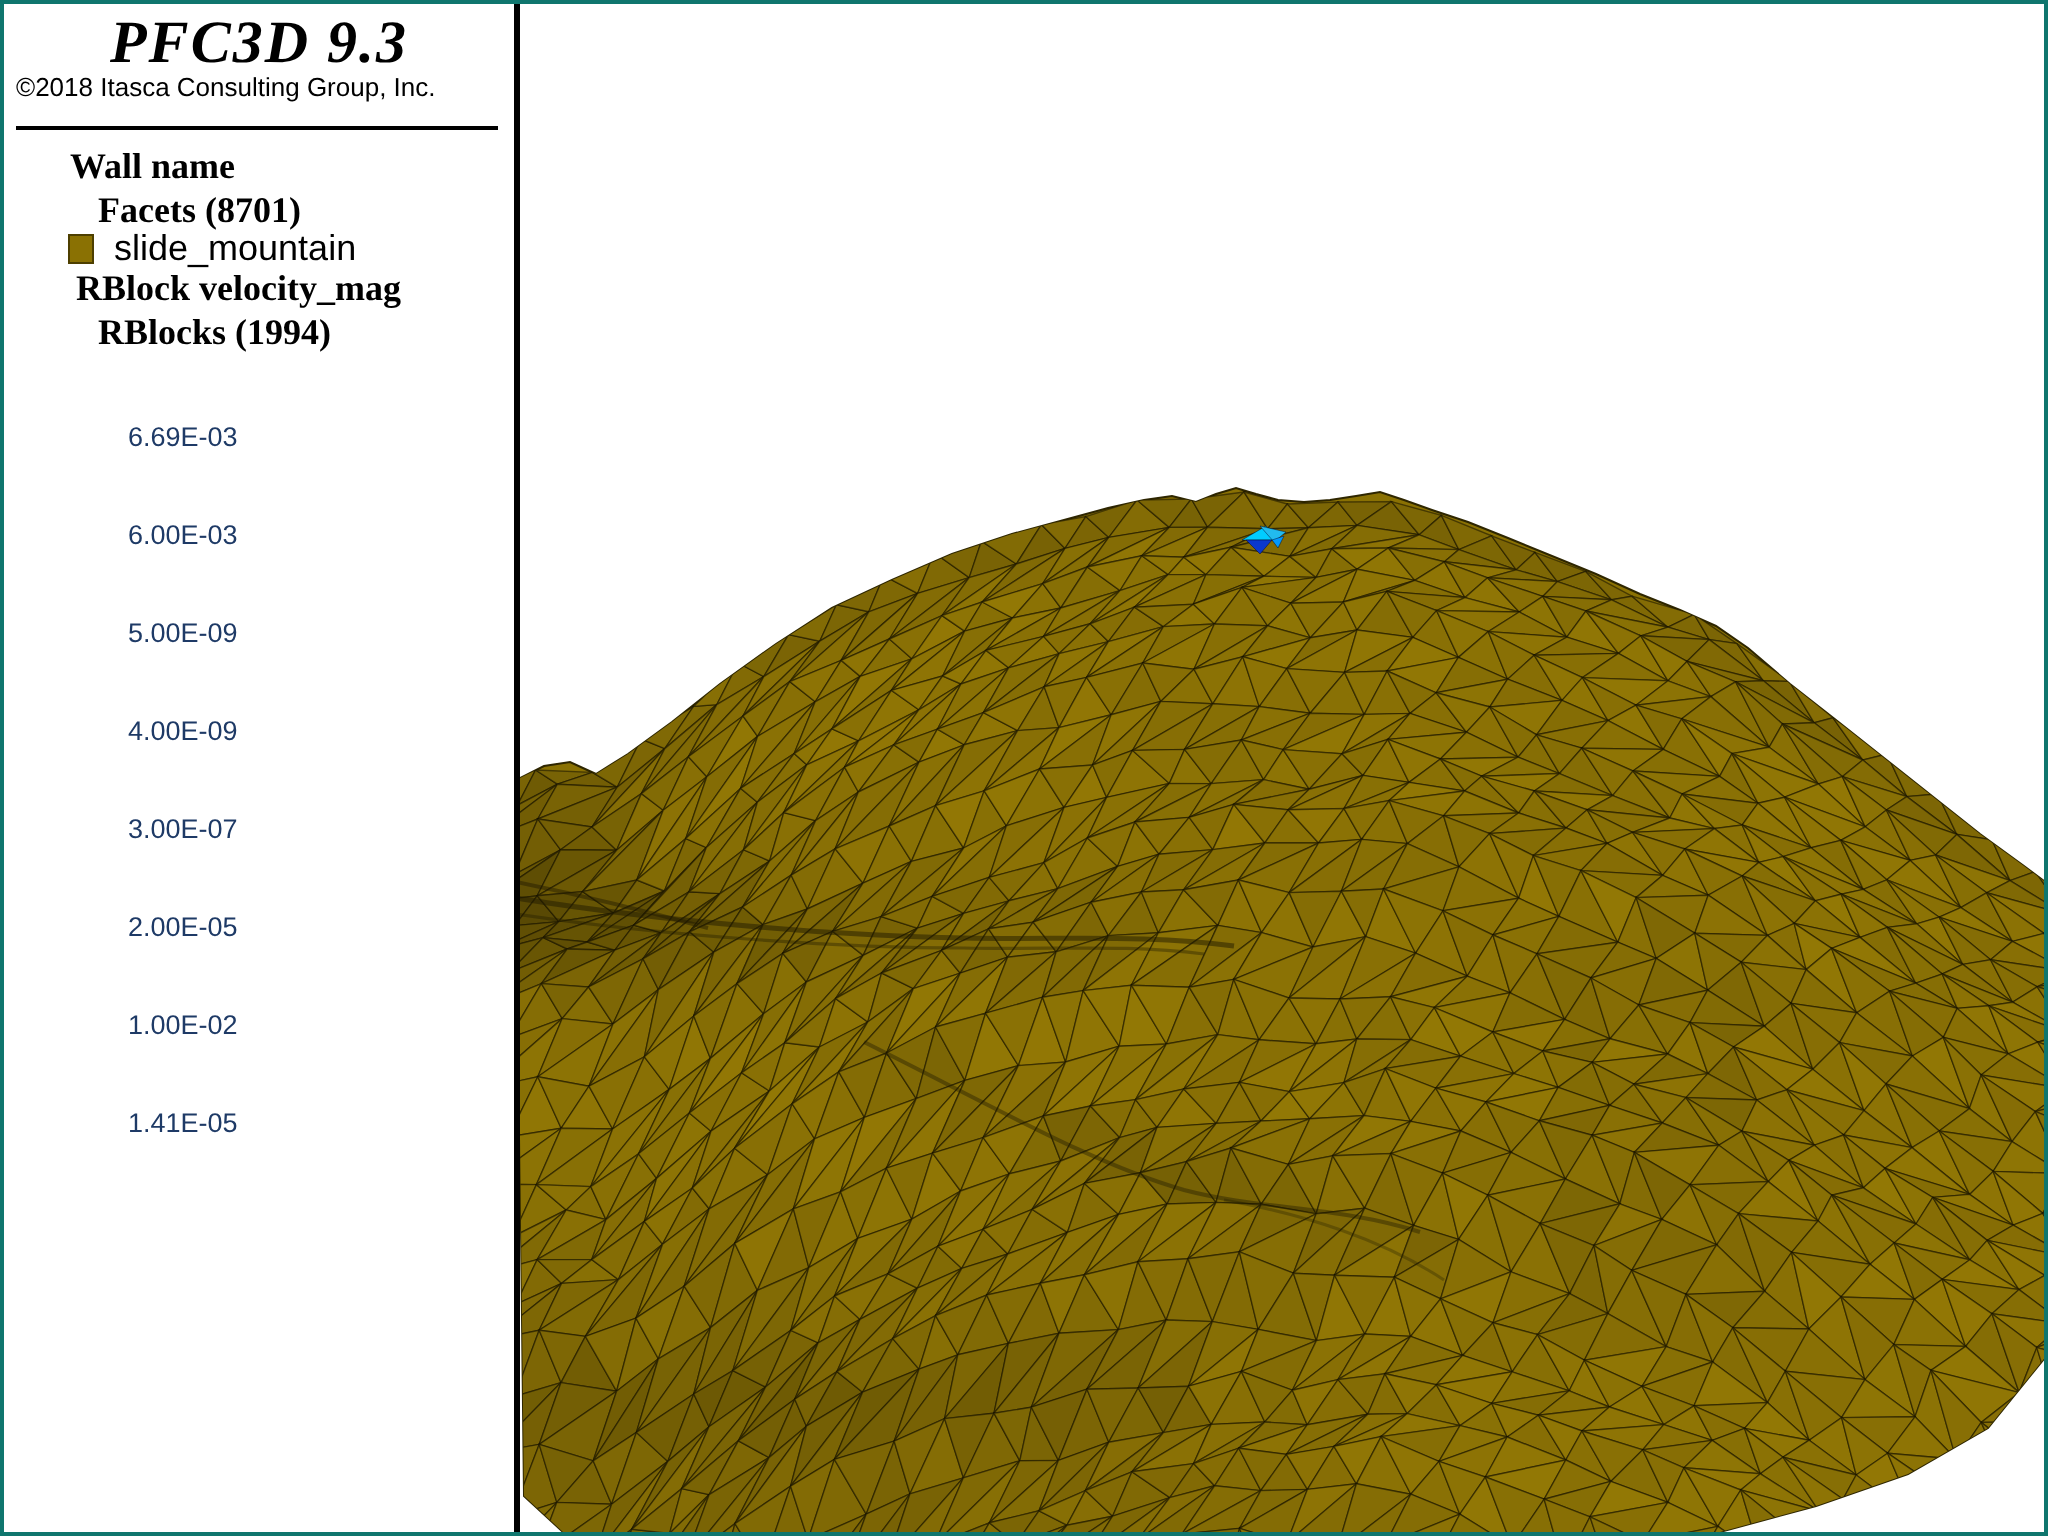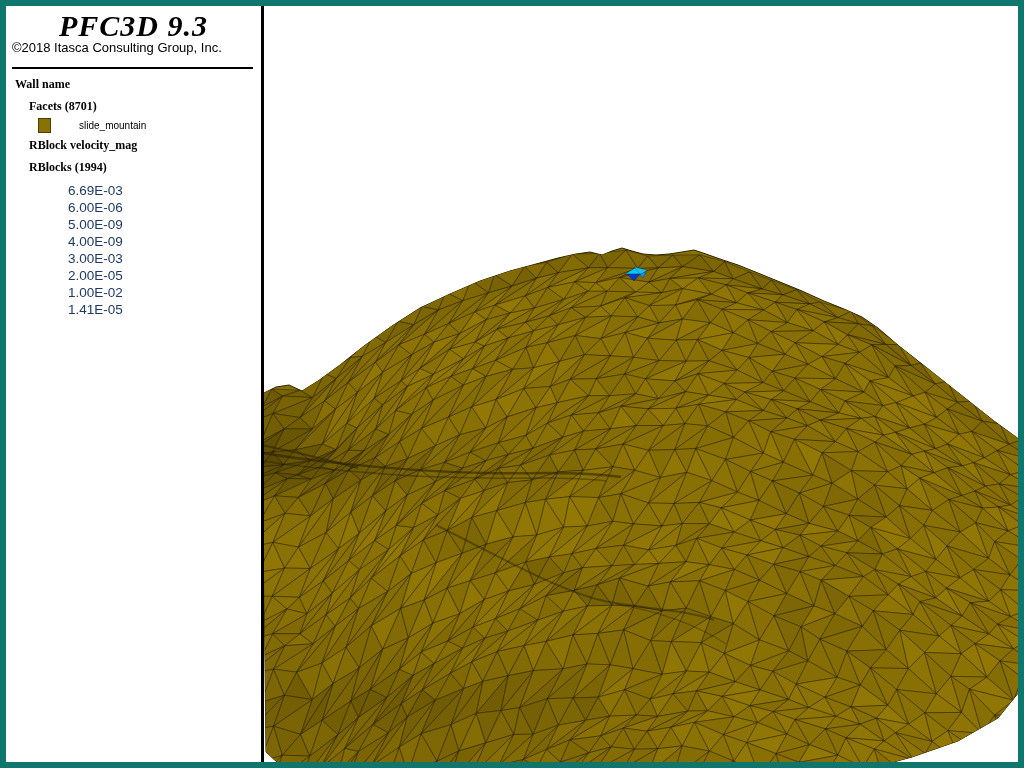--- a/index.html
+++ b/index.html
@@ -1,37 +1,37 @@
 <!DOCTYPE html>
 <html><head>
 <meta charset="utf-8">
 <style>
   html,body{margin:0;padding:0;background:#dcdcdc;}
   #app{position:relative;width:1024px;height:768px;background:#0f766e;
-       box-sizing:border-box;border:6px solid #0f766e;overflow:hidden;
+       box-sizing:border-box;border:2px solid #0f766e;overflow:hidden;
        font-family:"Liberation Sans",sans-serif;}
   .panel{position:absolute;left:0;top:0;width:255px;height:764px;background:#fff;}
   .divider{position:absolute;left:255px;top:0;width:3px;height:764px;background:#000;}
   .view{position:absolute;left:258px;top:0;width:762px;height:764px;background:#fff;}
   .title{position:absolute;top:3px;left:0;width:100%;text-align:center;
          font-family:"Liberation Serif",serif;font-style:italic;font-weight:bold;
          font-size:30px;color:#000;letter-spacing:1px;}
   .copyright{position:absolute;top:34px;left:6px;font-size:13px;color:#000;white-space:nowrap;}
   .rule{position:absolute;top:61px;left:6px;width:241px;height:2px;background:#000;}
   .h1{position:absolute;font-family:"Liberation Serif",serif;font-weight:bold;
-      font-size:12px;color:#000;white-space:nowrap;}
+      font-size:18px;color:#000;white-space:nowrap;margin-left:24px;}
   .h-wall{top:71px;left:9px;}
   .h-facets{top:93px;left:23px;}
-  .h-rblock{top:132px;left:23px;}
+  .h-rblock{top:132px;left:12px;}
   .h-rblocks{top:154px;left:23px;}
   .facet-row{position:absolute;top:112px;left:32px;display:flex;align-items:center;}
   .facet-swatch{width:13px;height:15px;border:1px solid #4d3f00;box-sizing:border-box;}
-  .facet-label{margin-left:28px;font-size:10px;color:#000;}
+  .facet-label{margin-left:10px;font-size:18px;color:#000;}
   .scale{position:absolute;top:176px;left:21px;}
-  .scale-row{height:17px;display:flex;align-items:flex-start;}
+  .scale-row{height:17px;display:flex;align-items:flex-start;margin-top:32px;}
   .scale-swatch{width:14px;}
   .scale-label{margin-left:27px;font-size:13.5px;line-height:17px;color:#1e3a66;}
   svg{display:block;}
 </style>
 </head>
 <body>
 
 <div id="app">
 
   <div class="panel">
@@ -50,33 +50,33 @@
     <div class="h1 h-rblock">RBlock velocity_mag</div>
     <div class="h1 h-rblocks">RBlocks (1994)</div>
 
     <div class="scale" id="scale">
         <div class="scale-row">
           <div class="scale-swatch" style="background: rgb(251, 15, 2);"></div>
           <div class="scale-label" style="color: rgb(30, 58, 102);">6.69E-03</div>
         </div>
         <div class="scale-row">
           <div class="scale-swatch" style="background: rgb(251, 15, 2);"></div>
-          <div class="scale-label" style="color: rgb(30, 58, 102);">6.00E-06</div>
+          <div class="scale-label" style="color: rgb(30, 58, 102);">6.00E-03</div>
         </div>
         <div class="scale-row">
           <div class="scale-swatch" style="background: rgb(255, 166, 0);"></div>
           <div class="scale-label" style="color: rgb(30, 58, 102);">5.00E-09</div>
         </div>
         <div class="scale-row">
           <div class="scale-swatch" style="background: rgb(170, 240, 0);"></div>
           <div class="scale-label" style="color: rgb(30, 58, 102);">4.00E-09</div>
         </div>
         <div class="scale-row">
           <div class="scale-swatch" style="background: rgb(0, 218, 0);"></div>
-          <div class="scale-label" style="color: rgb(30, 58, 102);">3.00E-03</div>
+          <div class="scale-label" style="color: rgb(30, 58, 102);">3.00E-07</div>
         </div>
         <div class="scale-row">
           <div class="scale-swatch" style="background: rgb(0, 239, 162);"></div>
           <div class="scale-label" style="color: rgb(30, 58, 102);">2.00E-05</div>
         </div>
         <div class="scale-row">
           <div class="scale-swatch" style="background: rgb(0, 162, 254);"></div>
           <div class="scale-label" style="color: rgb(30, 58, 102);">1.00E-02</div>
         </div>
         <div class="scale-row">

